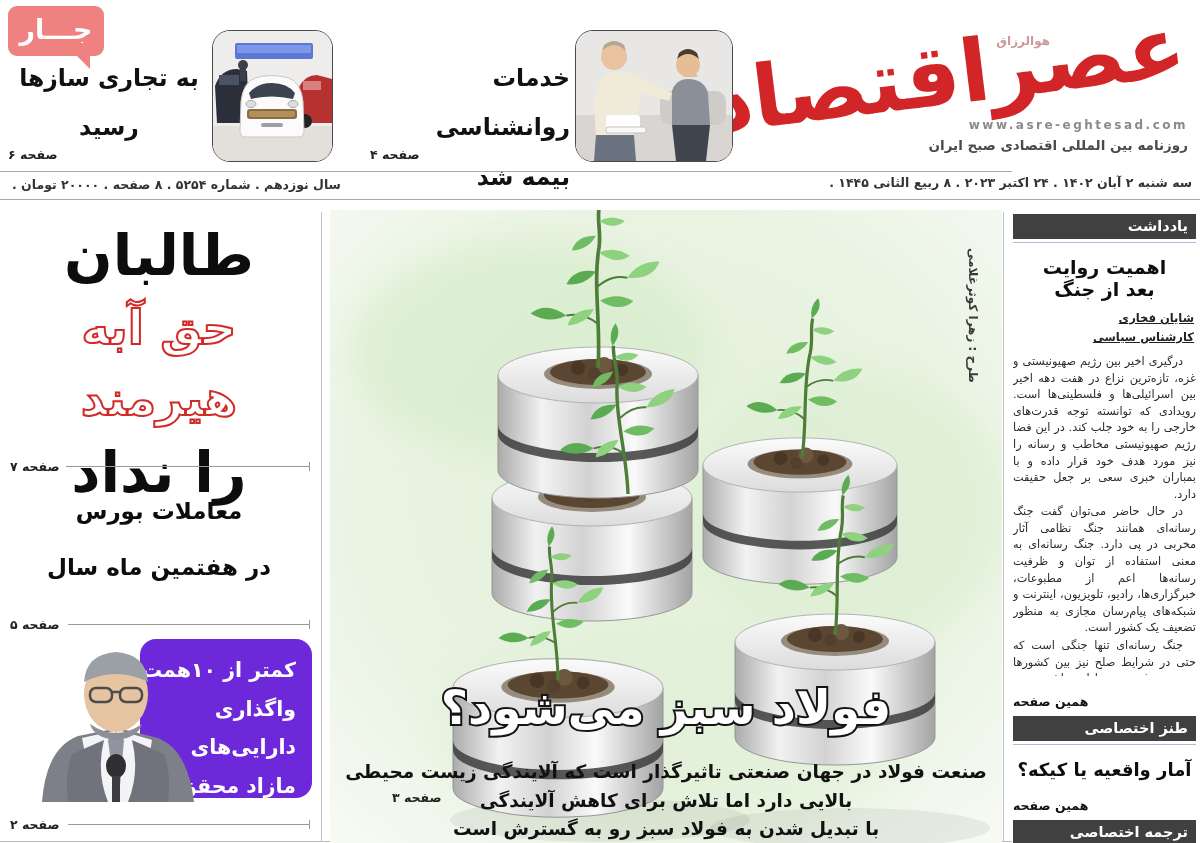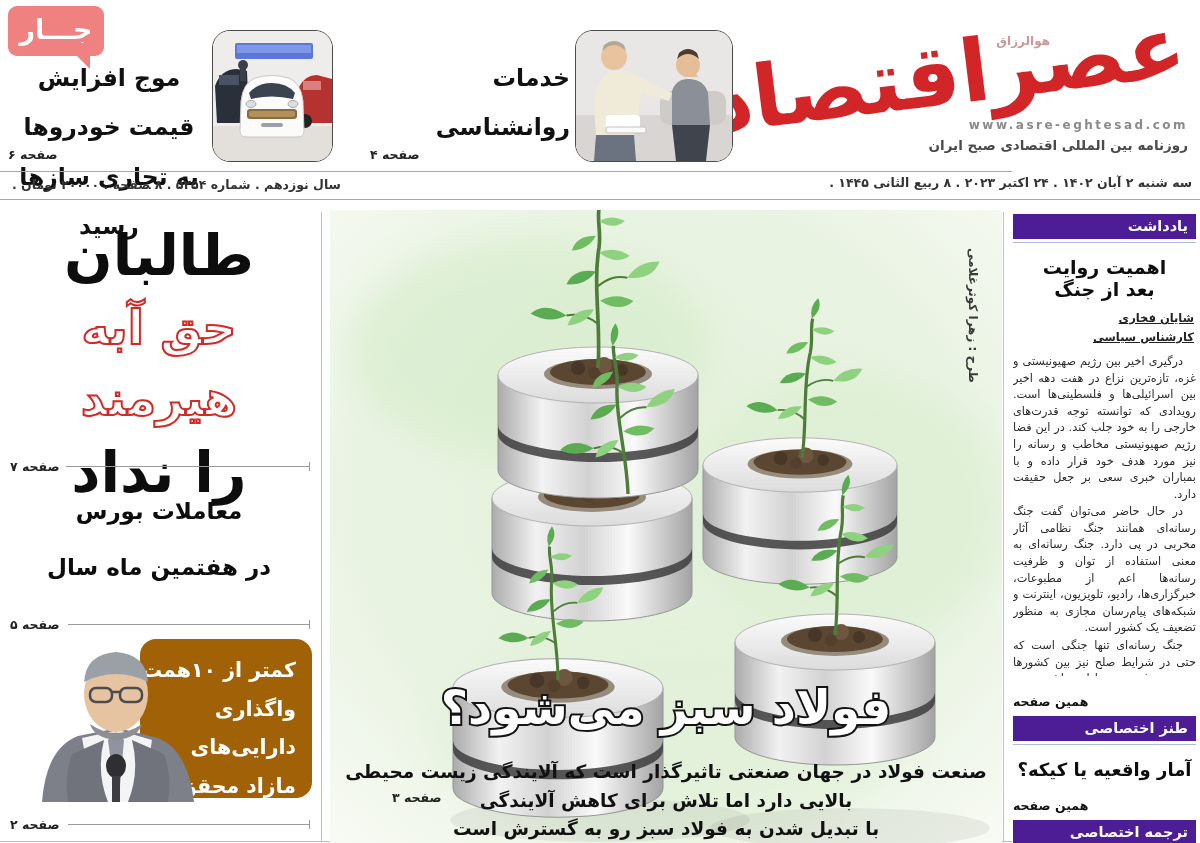--- a/index.html
+++ b/index.html
@@ -44,38 +44,38 @@
   .lead .l3{font-size:57px;line-height:1.35;}
   .pageref{display:flex;align-items:center;gap:8px;}
   .pageref .lbl{font-size:12.5px;font-weight:bold;color:#222;white-space:nowrap;}
   .pageref .line{flex:1;height:1px;background:#9a9a9a;position:relative;}
   .pageref .line::after{content:"";position:absolute;right:0;top:-4px;width:1.5px;height:9px;background:#9a9a9a;}
   .pr7{left:10px;top:459px;width:300px;gap:6px;}
   .bourse{left:0;top:484px;width:318px;text-align:center;font-weight:800;font-size:23px;
           color:#0d0d0d;line-height:2.42;}
   .pr5{left:10px;top:617px;width:300px;}
   .assets-wrap{left:12px;top:634px;width:302px;height:168px;}
-  .assets-box{position:absolute;left:128px;top:5px;right:2px;bottom:4px;background:#a16207;
+  .assets-box{position:absolute;left:128px;top:5px;right:2px;bottom:4px;background:#6d28d9;
           border-radius:16px;color:#fff;font-weight:bold;font-size:20.5px;text-align:right;
           padding:12px 16px 0 0;line-height:1.88;}
   .man-photo{position:absolute;left:0;top:2px;width:212px;height:166px;}
   .pr2{left:10px;top:817px;width:300px;}
 
   
   .center{left:330px;top:210px;width:672px;height:633px;overflow:hidden;}
   .credit{position:absolute;right:22px;top:38px;writing-mode:vertical-rl;
           font-size:12px;font-weight:bold;color:#3a3a3a;letter-spacing:1px;}
   .mainline{position:absolute;left:0;top:452px;width:672px;height:92px;}
   .deck{position:absolute;left:6px;right:6px;top:548px;text-align:center;font-weight:bold;
         font-size:18.5px;color:#111;line-height:1.55;}
   .pr3{position:absolute;left:62px;top:580px;font-size:12.5px;font-weight:bold;color:#222;}
 
   
   .rcol{left:1013px;top:214px;width:183px;height:629px;overflow:hidden;}
-  .sec-bar{background:#4c1d95;color:#fff;font-weight:bold;font-size:14.5px;text-align:right;
+  .sec-bar{background:#404040;color:#fff;font-weight:bold;font-size:14.5px;text-align:right;
            height:25px;line-height:25px;padding-left:6px;padding-right:8px;}
   .sec-line{height:1px;background:#a9bdd9;margin-top:3px;}
   .note-title{font-size:19px;font-weight:800;color:#0d0d0d;text-align:center;margin:13px 16px 9px;}
   .author{font-size:11.5px;font-weight:bold;text-align:right;line-height:1.65;margin:0 2px 7px 0;}
   .author span{text-decoration:underline;}
   .note-body{height:322px;overflow:hidden;}
   .note-body p{margin:0 0 1px;font-size:11.3px;line-height:1.47;text-align:justify;
                color:#2a2a2a;text-indent:13px;}
   .more{font-size:12.5px;font-weight:bold;text-align:left;margin:18px 0 7px;color:#111;}
   .sat-title{font-size:18px;font-weight:800;text-align:center;color:#0d0d0d;margin:14px 0 10px;}
@@ -84,21 +84,20 @@
 <body>
 
 <div class="abs jar">جـــار</div>
 
 <div class="abs logo-big rtl">عصراقتصاد</div>
 <div class="abs bismillah rtl">هوالرزاق</div>
 <div class="abs site-url">www.asre-eghtesad.com</div>
 <div class="abs site-sub rtl">روزنامه بین المللی اقتصادی صبح ایران</div>
 
 <div class="abs topstory ts1 rtl">
-  <div>موج افزایش قیمت خودروها</div>
   <div>به تجاری سازها رسید</div>
 </div>
 <div class="abs pageref-sm rtl" style="left:8px;top:147px;">صفحه ۶</div>
 
 <div class="abs img-frame f1">
   <svg width="119" height="130" viewBox="0 0 119 130">
     <rect width="119" height="130" fill="#efedeb"></rect>
     <rect x="22" y="12" width="78" height="16" rx="2" fill="#5b78d6"></rect>
     <rect x="24" y="14" width="74" height="8" fill="#7e97e8"></rect>
     <path d="M0 95 L119 95 L119 130 L0 130 Z" fill="#e3e0dc"></path>
@@ -120,20 +119,21 @@
       <ellipse cx="80" cy="73" rx="5" ry="3.5" fill="#dedede" stroke="#aaa"></ellipse>
       <rect x="48" y="92" width="22" height="4" rx="2" fill="#9aa0ab"></rect>
     </g>
     <circle cx="30" cy="34" r="5" fill="#3b3f49"></circle>
     <rect x="27" y="38" width="6" height="12" fill="#3b3f49"></rect>
   </svg>
 </div>
 
 <div class="abs topstory ts2 rtl">
   <div>خدمات روانشناسی</div>
+  <div>بیمه شد</div>
 </div>
 <div class="abs pageref-sm rtl" style="left:370px;top:147px;">صفحه ۴</div>
 
 <div class="abs img-frame f2">
   <svg width="156" height="130" viewBox="0 0 156 130">
     <rect width="156" height="130" fill="#e9e7e5"></rect>
     <rect x="0" y="84" width="156" height="46" fill="#d8d5d2"></rect>
     <rect x="84" y="60" width="66" height="34" rx="10" fill="#cfccc8"></rect>
     <g>
       <circle cx="38" cy="26" r="13" fill="#e8c39e"></circle>

